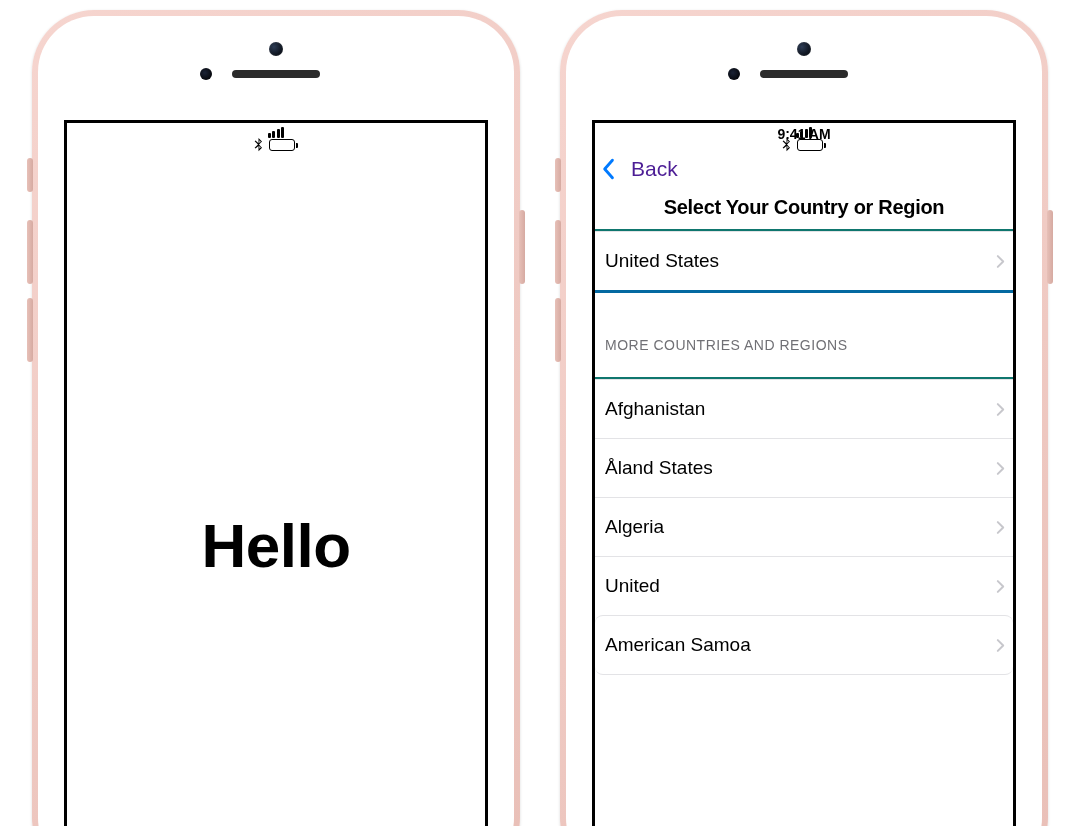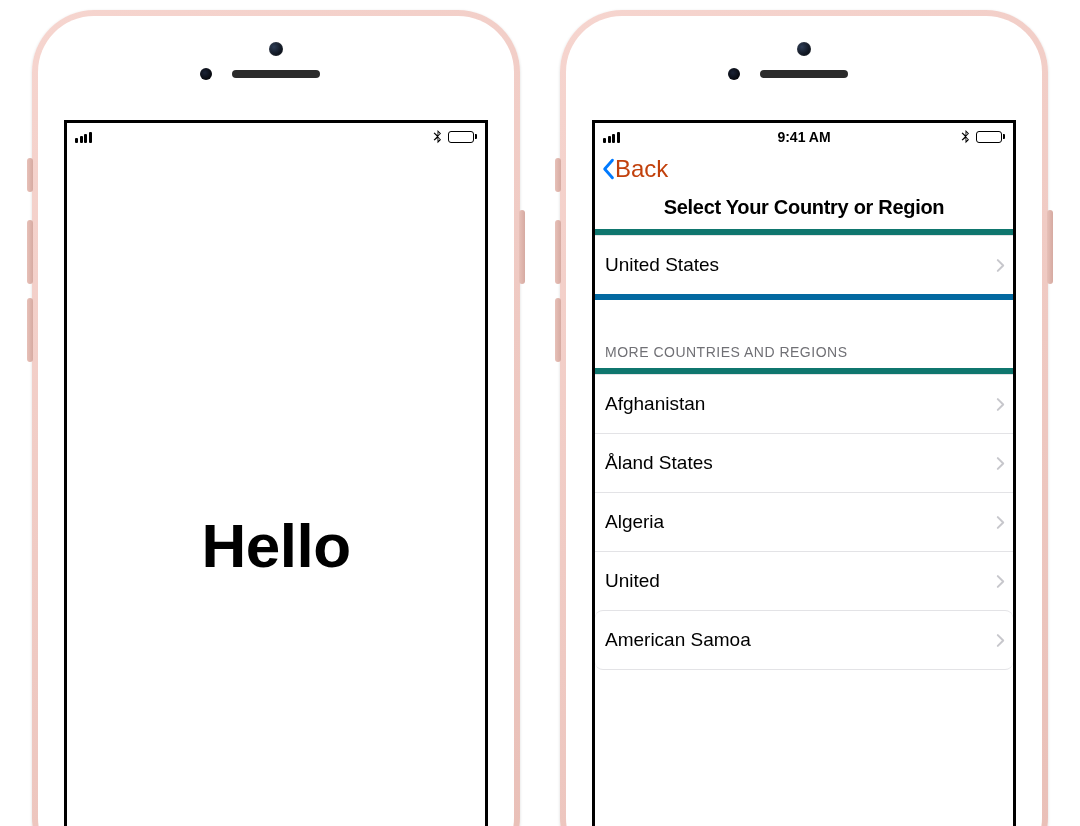--- a/index.html
+++ b/index.html
@@ -80,20 +80,21 @@
     }
     .statusbar {
       height: 24px;
       display: flex;
       align-items: center;
       justify-content: space-between;
       padding: 3px 8px 0 8px;
       font-size: 12px;
       font-weight: 600;
       color: #000;
+      flex-direction: column;
     }
     .sb-left, .sb-right { display: flex; align-items: center; gap: 6px; }
     .sb-center { position: absolute; left: 0; right: 0; text-align: center; pointer-events: none; }
     .sb-center span { font-size: 14px; font-weight: 600; }
     .signal-bars {
       display: flex; align-items: flex-end; gap: 1.5px; height: 12px;
     }
     .signal-bars span {
       width: 3px; background: #000; border-radius: 1px;
     }
@@ -120,45 +121,45 @@
     .hello {
       font-size: 62px; font-weight: 600; letter-spacing: -0.5px; color: #000;
       margin-top: 70px;
     }
 
     
     .navbar {
       height: 44px; display: flex; align-items: center; padding: 0 6px;
     }
     .back-btn {
-      display: flex; align-items: center; gap: 0;
-      color: #c2410c; font-size: 24px; font-weight: 400;
+      display: flex; align-items: center; gap: 16px;
+      color: #4c1d95; font-size: 21px; font-weight: 400;
       cursor: pointer;
     }
     .back-chevron { width: 14px; height: 22px; }
     .title-h {
       font-size: 20px; font-weight: 700; text-align: center;
       line-height: 1.2; letter-spacing: -0.3px; color: #000;
       padding: 4px 18px 10px 18px;
     }
     .section-header {
       font-size: 14px; letter-spacing: 0.5px; color: #707075;
-      padding: 44px 10px 8px 10px;
+      padding: 44px 10px 24px 10px;
     }
     .row {
       display: flex; align-items: center; justify-content: space-between;
       padding: 18px 8px 18px 10px;
       border-top: 1px solid #e3e3e6;
       cursor: pointer;
     }
     .row:last-child { border-bottom: 1px solid #e3e3e6; border-radius: 8px; }
     .row-label { font-size: 19px; font-weight: 400; color: #000; }
     .chev-right { width: 9px; height: 15px; }
-    .list-top-sep { border-top: 6px solid #0f766e; }
-    .list-bottom-sep { border-bottom: 6px solid #0369a1; }
+    .list-top-sep { border-top: 2px solid #0f766e; }
+    .list-bottom-sep { border-bottom: 3px solid #0369a1; }
     .content2 { position: absolute; top: 24px; left: 0; right: 0; bottom: 0; overflow: hidden; }
   </style>
 </head>
 <body>
 
 <div class="stage">
 
   <div class="device">
     <div class="side-btn side-left-1"></div>
     <div class="side-btn side-left-2"></div>

